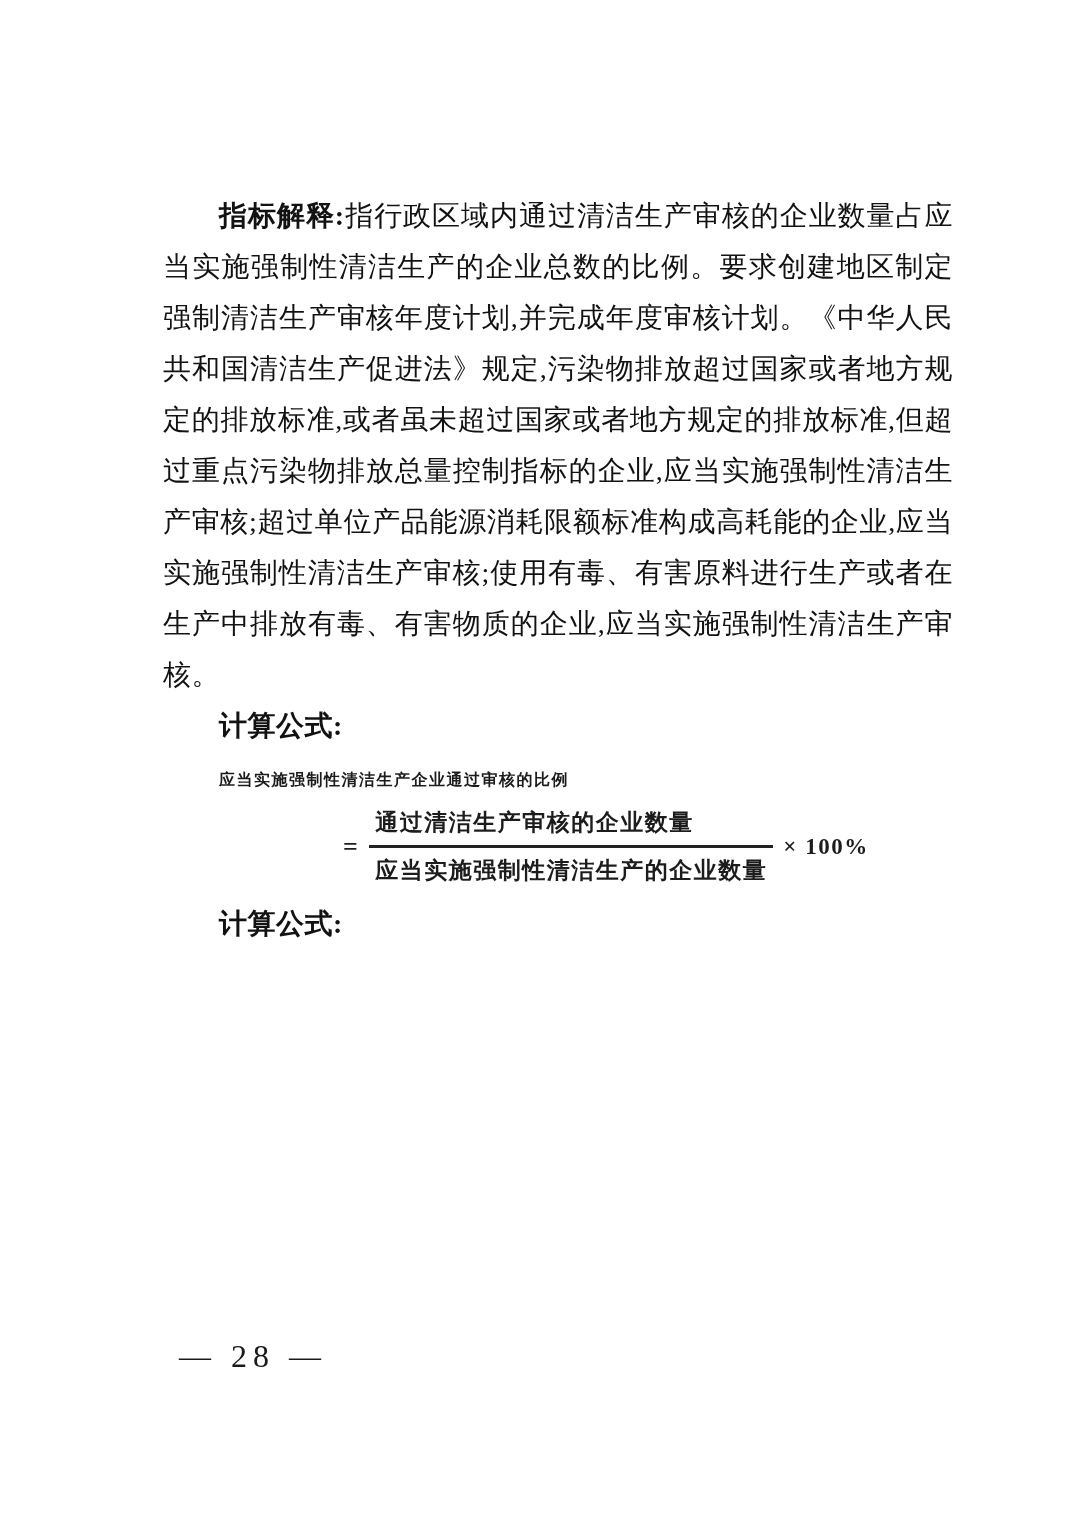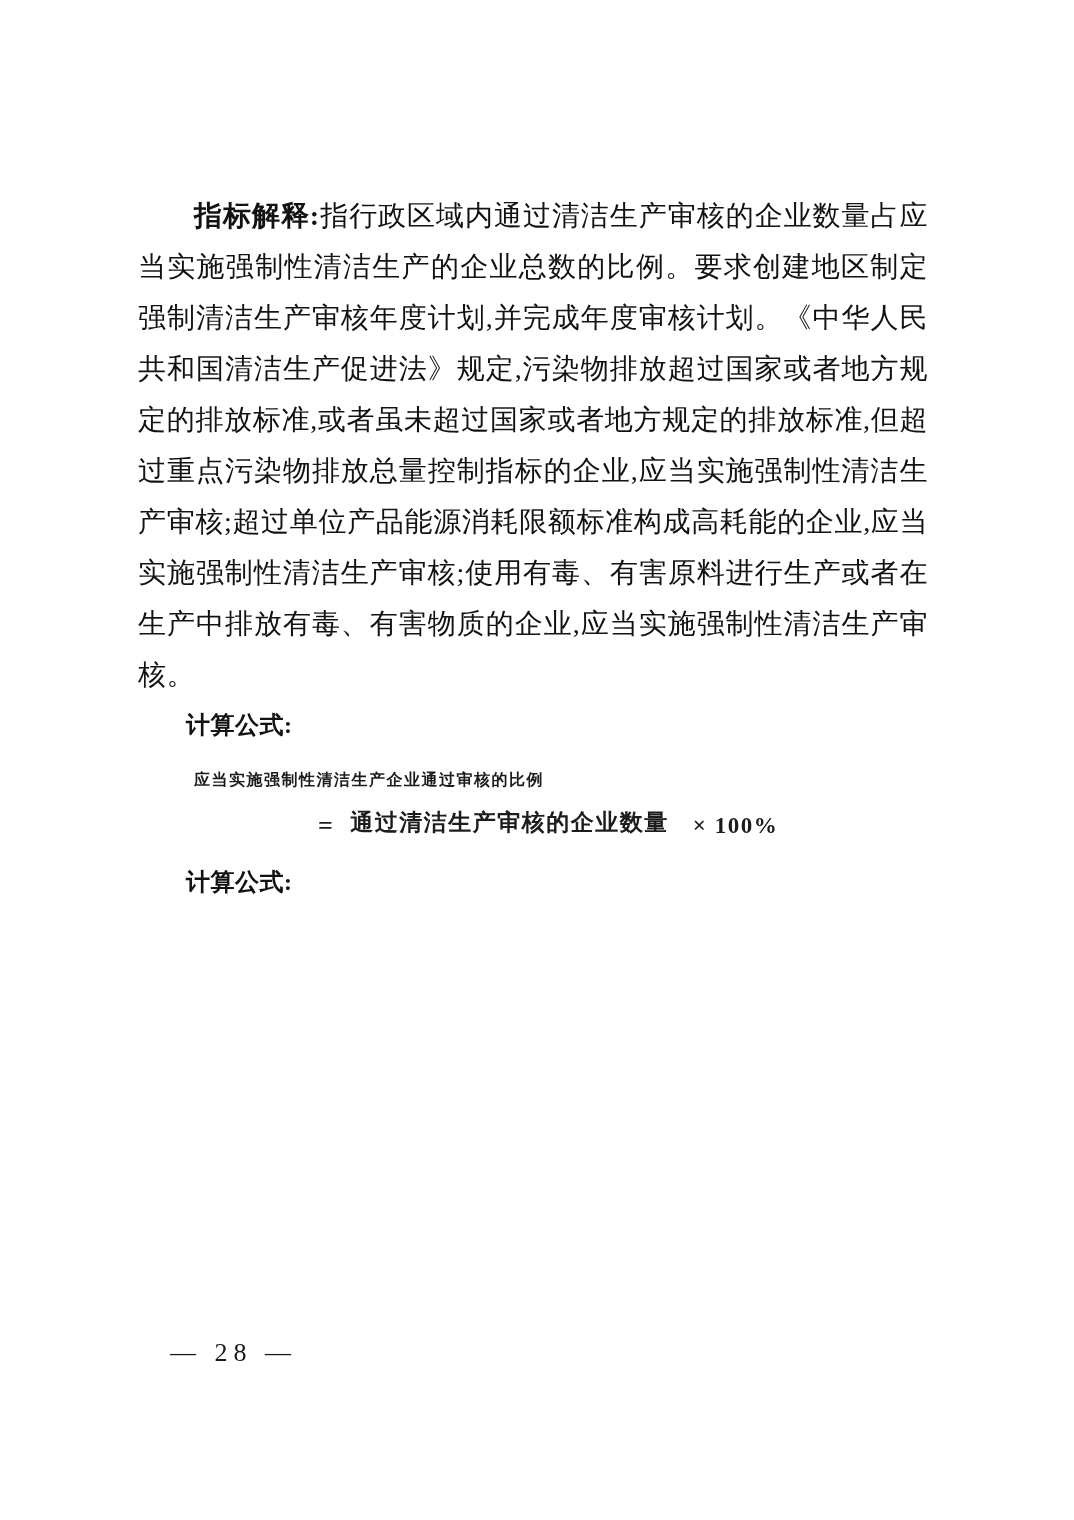--- a/index.html
+++ b/index.html
@@ -11,39 +11,39 @@
     position: relative;
     width: 1074px;
     height: 1520px;
     background: #ffffff;
     overflow: hidden;
     font-family: "Liberation Serif", "DejaVu Serif", serif;
     color: #121212;
   }
   .content {
     position: absolute;
-    left: 138px;
+    left: 163px;
     top: 190px;
     width: 790px;
   }
   .body-para {
     margin: 0;
     font-size: 28px;
     line-height: 51px;
     letter-spacing: 0.5px;
     text-align: justify;
     text-justify: inter-character;
     text-indent: 2em;
   }
   .label {
     font-weight: bold;
   }
   .heading-line {
     margin: 0;
-    font-size: 24px;
+    font-size: 28px;
     line-height: 51px;
     letter-spacing: 0.5px;
     font-weight: bold;
     text-indent: 2em;
   }
   
   .formula {
     margin: 14px 0 12px 0;
     font-weight: 700;
     color: #1c1c1c;
@@ -71,48 +71,49 @@
     margin: 0 6px;
   }
   .frac-num {
     padding: 0 6px 7px 6px;
   }
   .frac-den {
     border-top: 3px solid #222222;
     padding: 7px 6px 0 6px;
   }
   .multiplier {
-    margin-left: 12px;
+    margin-left: 4px;
     white-space: nowrap;
   }
   .footer {
     position: absolute;
-    left: 170px;
+    left: 179px;
     top: 1338px;
-    font-size: 26px;
+    font-size: 32px;
     letter-spacing: 6px;
     color: #1a1a1a;
   }
 </style>
 </head>
 <body>
 
 <div class="page">
   <div class="content">
 
     <p class="body-para"><span class="label">指标解释:</span><span>指行政区域内通过清洁生产审核的企业数量占应当实施强制性清洁生产的企业总数的比例。要求创建地区制定强制清洁生产审核年度计划,并完成年度审核计划。《中华人民共和国清洁生产促进法》规定,污染物排放超过国家或者地方规定的排放标准,或者虽未超过国家或者地方规定的排放标准,但超过重点污染物排放总量控制指标的企业,应当实施强制性清洁生产审核;超过单位产品能源消耗限额标准构成高耗能的企业,应当实施强制性清洁生产审核;使用有毒、有害原料进行生产或者在生产中排放有毒、有害物质的企业,应当实施强制性清洁生产审核。</span></p>
 
     <p class="heading-line"><span>计算公式:</span></p>
 
     <div class="formula">
       <p class="formula-intro">应当实施强制性清洁生产企业通过审核的比例</p>
       <div class="frac-row">
         <span class="equals">=</span>
         <span class="frac">
           <span class="frac-num">通过清洁生产审核的企业数量</span>
+          <span class="frac-den">应当实施强制性清洁生产的企业数量</span>
         </span>
         <span class="multiplier">× 100%</span>
       </div>
     </div>
 
 
 
 
 
 

